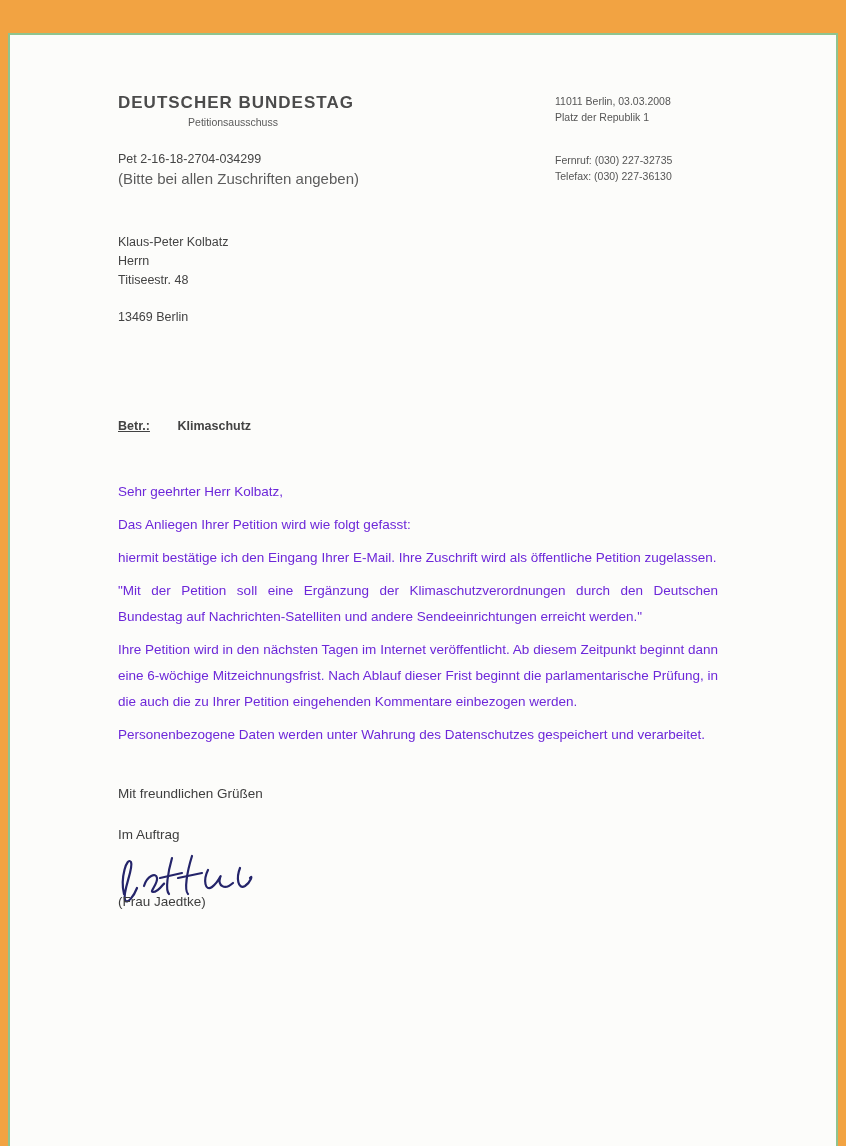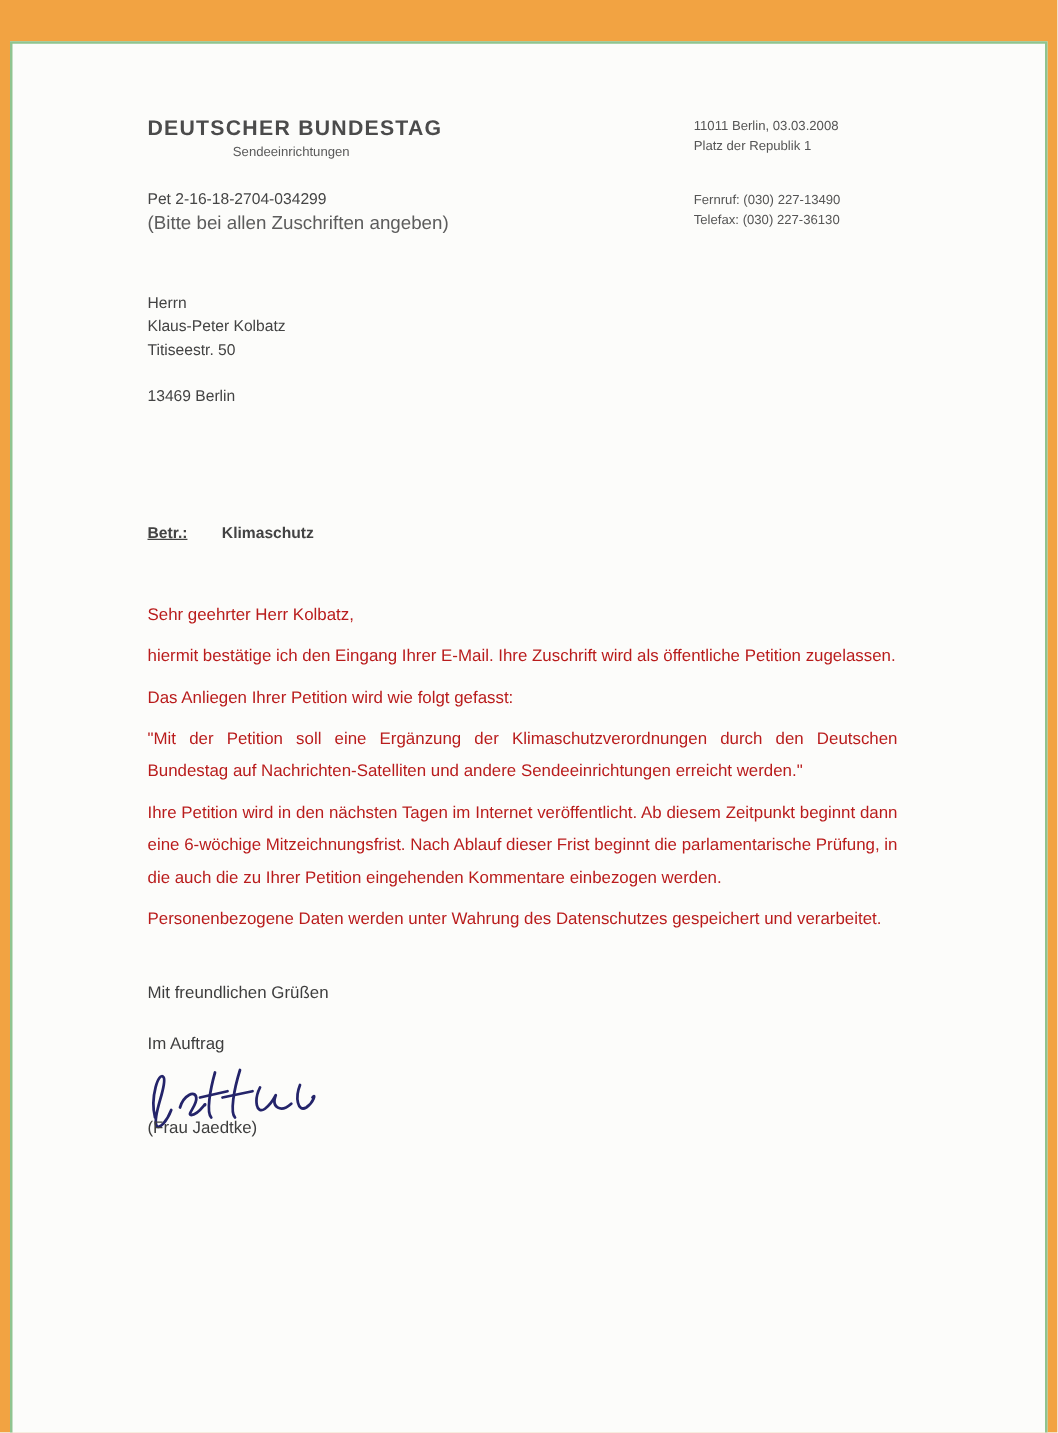--- a/index.html
+++ b/index.html
@@ -86,21 +86,21 @@
   .subject-label {
     display: inline-block;
     width: 56px;
   }
   .subject-label span { text-decoration: underline; }
   
   .body-text {
     margin-top: 46px;
     font-size: 13.5px;
     line-height: 26px;
-    color: #b91c1c;
+    color: #6d28d9;
   }
   .body-text p {
     margin: 0 0 7px 0;
     text-align: justify;
   }
   .body-text p.salutation { text-align: left; }
   
   .closing {
     margin-top: 38px;
     font-size: 13.5px;
@@ -129,58 +129,58 @@
 </head>
 <body>
 
 <div class="frame">
   <div class="page">
     <div class="letter">
 
       <div class="header-row">
         <div>
           <div class="sender-title">DEUTSCHER BUNDESTAG</div>
-          <div class="sender-dept">Sendeeinrichtungen</div>
+          <div class="sender-dept">Petitionsausschuss</div>
         </div>
         <div class="right-col">
           <div class="small-line">11011 Berlin, 03.03.2008</div>
           <div class="small-line">Platz der Republik 1</div>
         </div>
       </div>
 
       <div class="header-row row-ref">
         <div>
           <div class="ref-number">Pet 2-16-18-2704-034299</div>
           <div class="ref-note">(Bitte bei allen Zuschriften angeben)</div>
         </div>
         <div class="right-col">
-          <div class="small-line">Fernruf: (030) 227-13490</div>
+          <div class="small-line">Fernruf: (030) 227-32735</div>
           <div class="small-line">Telefax: (030) 227-36130</div>
         </div>
       </div>
 
       <div class="recipient">
+        <div>Klaus-Peter Kolbatz</div>
         <div>Herrn</div>
-        <div>Klaus-Peter Kolbatz</div>
-        <div>Titiseestr. 50</div>
+        <div>Titiseestr. 48</div>
         <div class="gap"></div>
         <div>13469 Berlin</div>
       </div>
 
       <div class="subject">
         <div class="subject-row">
           <span class="subject-label"><span>Betr.:</span></span>
           <span>Klimaschutz</span>
         </div>
       </div>
 
       <div class="body-text">
         <p class="salutation">Sehr geehrter Herr Kolbatz,</p>
+        <p>Das Anliegen Ihrer Petition wird wie folgt gefasst:</p>
         <p>hiermit bestätige ich den Eingang Ihrer E-Mail. Ihre Zuschrift wird als öffentliche Petition zugelassen.</p>
-        <p>Das Anliegen Ihrer Petition wird wie folgt gefasst:</p>
         <p>"Mit der Petition soll eine Ergänzung der Klimaschutzverordnungen durch den Deutschen Bundestag auf Nachrichten-Satelliten und andere Sendeeinrichtungen erreicht werden."</p>
         <p>Ihre Petition wird in den nächsten Tagen im Internet veröffentlicht. Ab diesem Zeitpunkt beginnt dann eine 6-wöchige Mitzeichnungsfrist. Nach Ablauf dieser Frist beginnt die parlamentarische Prüfung, in die auch die zu Ihrer Petition eingehenden Kommentare einbezogen werden.</p>
         <p>Personenbezogene Daten werden unter Wahrung des Datenschutzes gespeichert und verarbeitet.</p>
       </div>
 
       <div class="closing">
         <p class="greeting">Mit freundlichen Grüßen</p>
         <p class="im-auftrag">Im Auftrag</p>
         <div class="signature-area">
           <svg class="signature-svg" width="160" height="60" viewBox="0 0 160 60">

